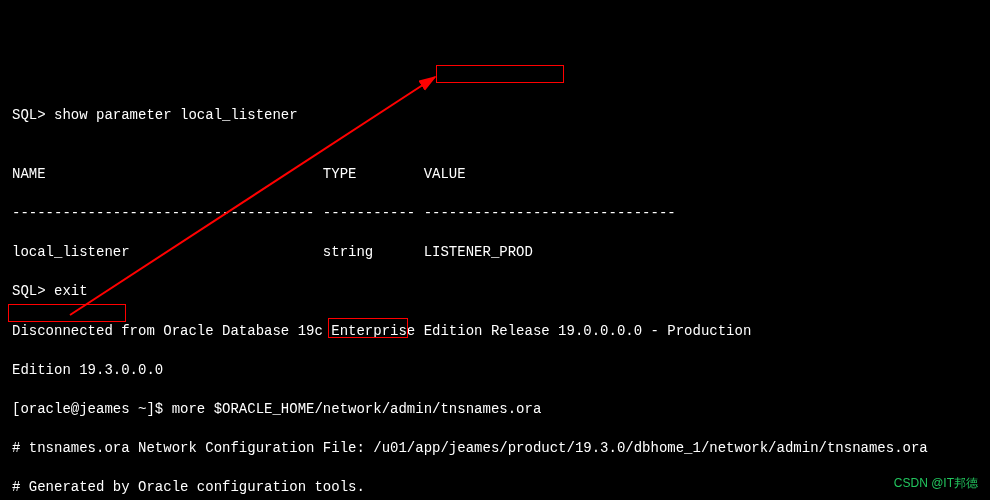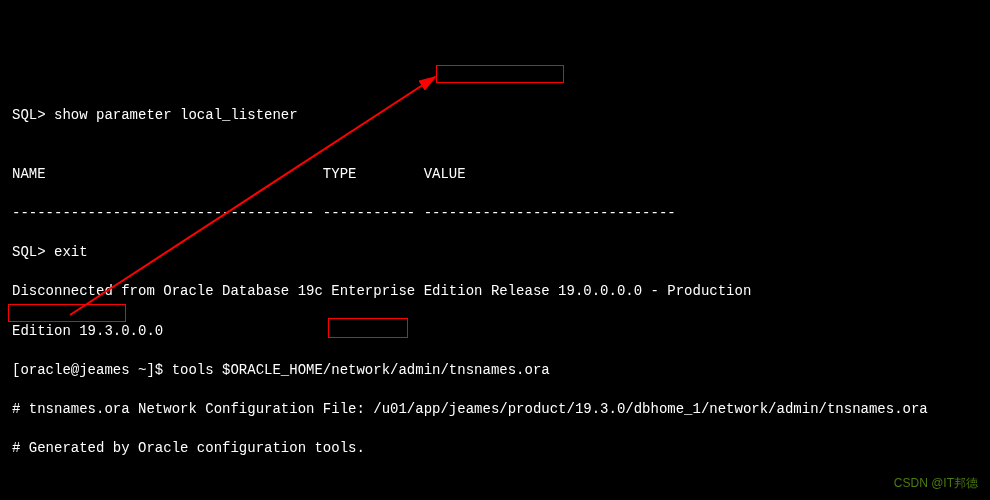--- a/index.html
+++ b/index.html
@@ -58,39 +58,40 @@
       top: 65px;
       left: 50px;
       width: 400px;
       height: 260px;
       pointer-events: none;
     }
     .watermark {
       position: absolute;
       bottom: 8px;
       right: 12px;
-      color: #4d7c0f;
+      color: #22c55e;
       font-size: 12px;
       font-family: Arial, sans-serif;
     }
   </style>
 </head>
 <body>
 
 
 
 <div class="terminal-content">
 <div class="line">SQL&gt; show parameter local_listener</div>
 <div class="line"></div>
 <div class="line">NAME                                 TYPE        VALUE</div>
 <div class="line">------------------------------------ ----------- ------------------------------</div>
+<div class="line">local_listener                       string      LISTENER_PROD</div>
 <div class="line">SQL&gt; exit</div>
 <div class="line">Disconnected from Oracle Database 19c Enterprise Edition Release 19.0.0.0.0 - Production</div>
 <div class="line">Edition 19.3.0.0.0</div>
-<div class="line">[oracle@jeames ~]$ tools $ORACLE_HOME/network/admin/tnsnames.ora</div>
+<div class="line">[oracle@jeames ~]$ more $ORACLE_HOME/network/admin/tnsnames.ora</div>
 <div class="line"># tnsnames.ora Network Configuration File: /u01/app/jeames/product/19.3.0/dbhome_1/network/admin/tnsnames.ora</div>
 <div class="line"># Generated by Oracle configuration tools.</div>
 <div class="line"></div>
 
 
 
 
 
 
 

